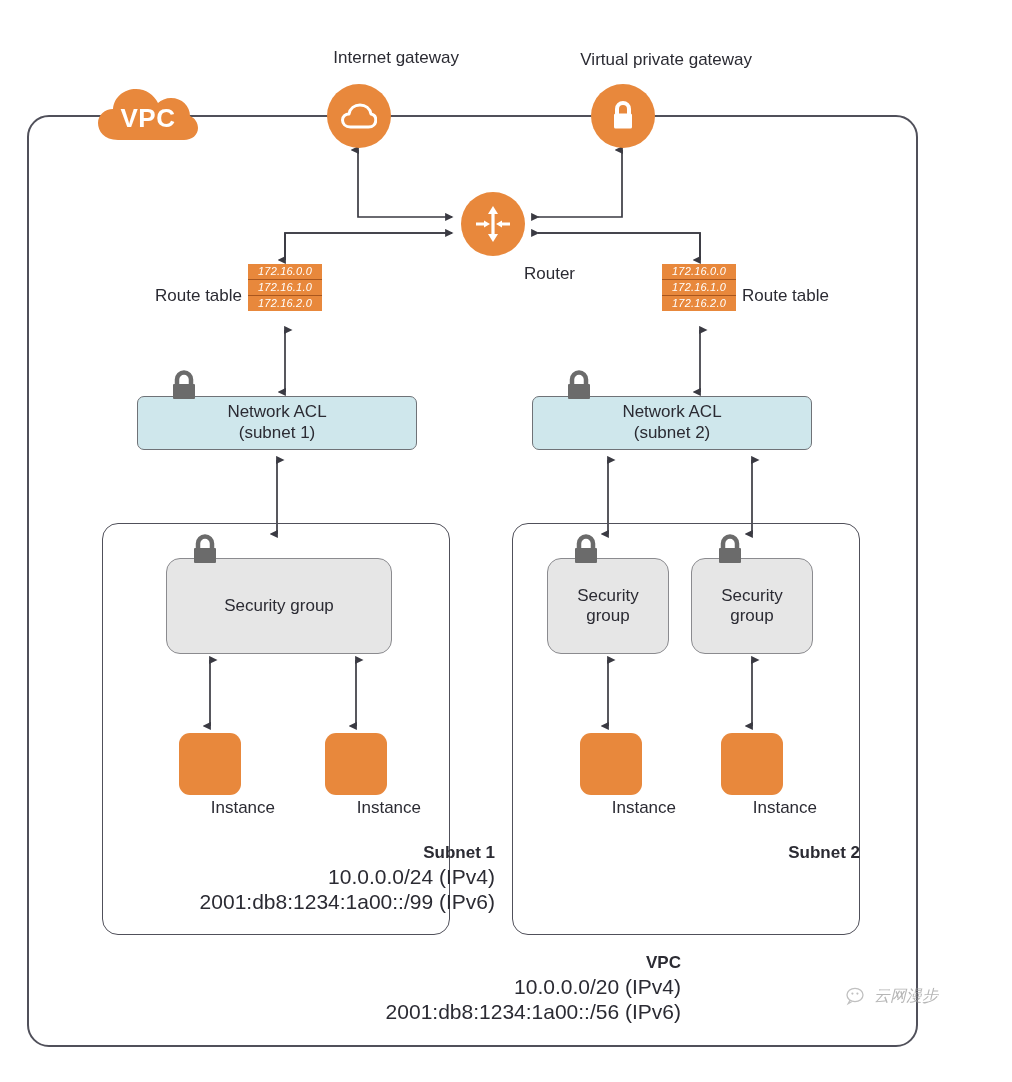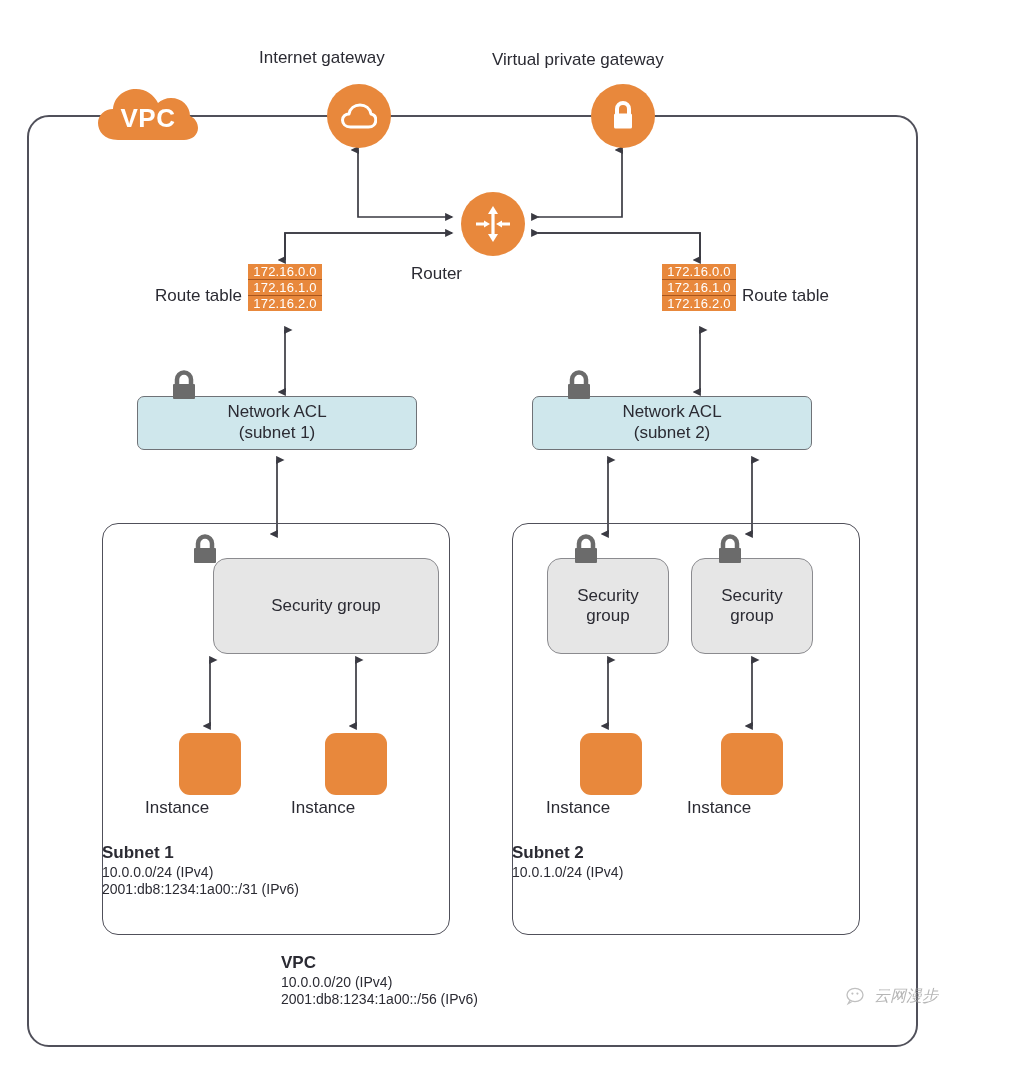--- a/index.html
+++ b/index.html
@@ -14,23 +14,23 @@
   }
   #stage { position: absolute; inset: 0; }
   .abs { position: absolute; }
 
   
   .lbl {
     color: #2b2b33;
     font-size: 17px;
     line-height: 1.22;
     white-space: nowrap;
-    text-align: left;
-  }
-  .lbl-sm { font-size: 14px; }
+    text-align: right;
+  }
+  .lbl-sm { font-size: 21px; }
   .lbl-bold { font-weight: bold; }
 
   
   .vpc-frame {
     left: 27px; top: 115px;
     width: 891px; height: 932px;
     border: 2px solid #50505a;
     border-radius: 22px;
     box-sizing: border-box;
   }
@@ -63,27 +63,28 @@
   
   .router { left: 461px; top: 192px; }
 
   
   .rt { width: 74px; }
   .rt-row {
     height: 15px;
     background: #e8883c;
     border-bottom: 1.5px solid #a8561e;
     color: #ffffff;
-    font-size: 13px;
+    font-size: 11px;
     line-height: 15px;
     text-align: center;
     letter-spacing: 0.2px;
     white-space: nowrap;
     overflow: hidden;
     filter: blur(0.4px);
+    font-style: italic;
   }
   .rt-row:last-child { border-bottom: none; }
 
   
   .nacl {
     width: 280px; height: 54px;
     background: #cfe7ec;
     border: 1.5px solid #6f7277;
     border-radius: 7px;
     box-sizing: border-box;
@@ -278,40 +279,40 @@
   </div>
   <div class="abs lock" style="left:564px; top:369px;">
     <svg width="30" height="33" viewBox="0 0 30 33">
       <path d="M8 16 L8 10.5 A7 7 0 0 1 22 10.5 L22 16" fill="none" stroke="#6b6b6b" stroke-width="4.5"></path>
       <rect x="4" y="15" width="22" height="15" rx="1" fill="#6b6b6b"></rect>
     </svg>
   </div>
 
   <div class="abs subnet-frame" style="left:102px; top:523px; width:348px; height:412px;"></div>
 
-  <div class="abs sg" style="left:166px; top:558px; width:226px; height:96px;margin-left:47px;">
+  <div class="abs sg" style="left:166px; top:558px; width:226px; height:96px;">
     <div>Security group</div>
   </div>
   <div class="abs lock" style="left:190px; top:533px;">
     <svg width="30" height="33" viewBox="0 0 30 33">
       <path d="M8 16 L8 10.5 A7 7 0 0 1 22 10.5 L22 16" fill="none" stroke="#6b6b6b" stroke-width="4.5"></path>
       <rect x="4" y="15" width="22" height="15" rx="1" fill="#6b6b6b"></rect>
     </svg>
   </div>
 
   <div class="abs inst" style="left:179px; top:733px;"></div>
   <div class="abs lbl" style="left:145px; top:798px; width:130px;">Instance</div>
 
   <div class="abs inst" style="left:325px; top:733px;"></div>
   <div class="abs lbl" style="left:291px; top:798px; width:130px;">Instance</div>
 
   <div class="abs" style="left:102px; top:843px; width:393px;">
     <div class="lbl lbl-bold">Subnet 1</div>
     <div class="lbl lbl-sm">10.0.0.0/24 (IPv4)</div>
-    <div class="lbl lbl-sm">2001:db8:1234:1a00::/31 (IPv6)</div>
+    <div class="lbl lbl-sm">2001:db8:1234:1a00::/99 (IPv6)</div>
   </div>
 
   <div class="abs subnet-frame" style="left:512px; top:523px; width:348px; height:412px;"></div>
 
   <div class="abs sg" style="left:547px; top:558px; width:122px; height:96px;">
     <div>Security</div>
     <div>group</div>
   </div>
   <div class="abs lock" style="left:571px; top:533px;">
     <svg width="30" height="33" viewBox="0 0 30 33">
@@ -332,21 +333,20 @@
   </div>
 
   <div class="abs inst" style="left:580px; top:733px;"></div>
   <div class="abs lbl" style="left:546px; top:798px; width:130px;">Instance</div>
 
   <div class="abs inst" style="left:721px; top:733px;"></div>
   <div class="abs lbl" style="left:687px; top:798px; width:130px;">Instance</div>
 
   <div class="abs" style="left:512px; top:843px; width:348px;">
     <div class="lbl lbl-bold">Subnet 2</div>
-    <div class="lbl lbl-sm">10.0.1.0/24 (IPv4)</div>
   </div>
 
   <div class="abs" style="left:281px; top:953px; width:400px;">
     <div class="lbl lbl-bold">VPC</div>
     <div class="lbl lbl-sm">10.0.0.0/20 (IPv4)</div>
     <div class="lbl lbl-sm">2001:db8:1234:1a00::/56 (IPv6)</div>
   </div>
 
   <div class="abs watermark">
     <svg width="24" height="20" viewBox="0 0 24 20">

